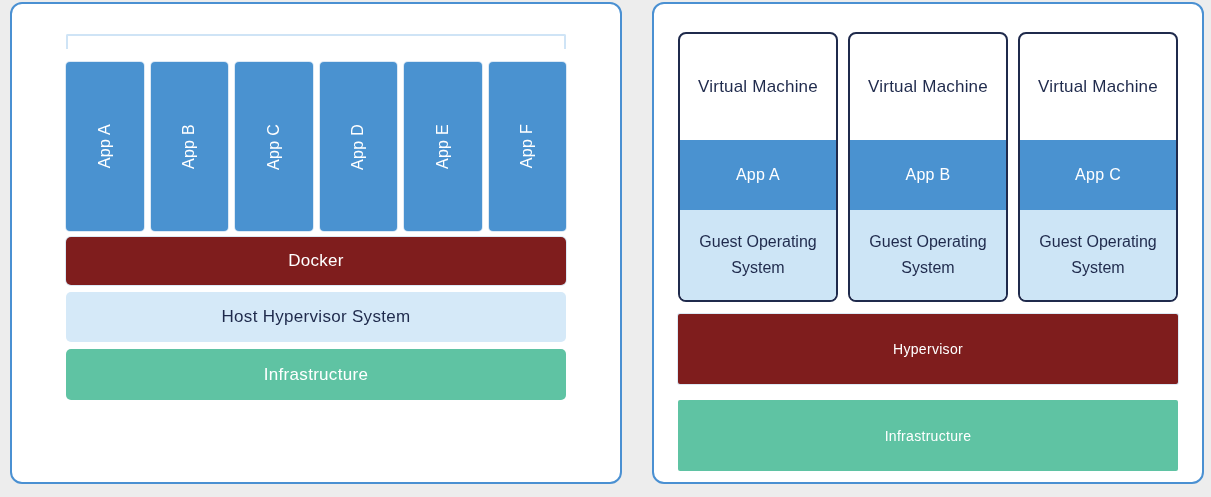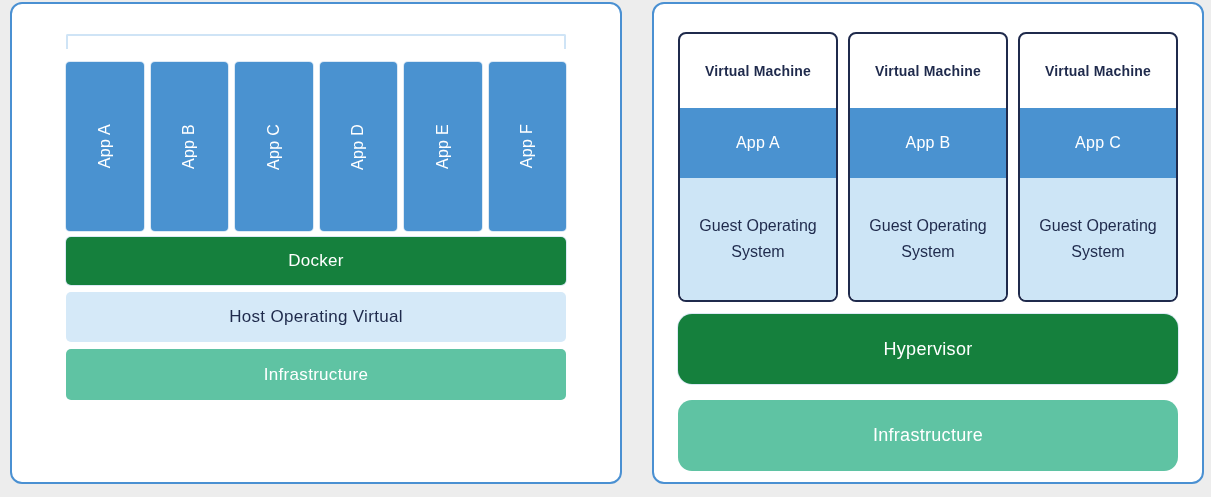--- a/index.html
+++ b/index.html
@@ -63,21 +63,21 @@
     margin:7px 54px 0;
     border-radius:5px;
     display:flex;
     align-items:center;
     justify-content:center;
     font-size:17px;
     letter-spacing:.3px;
     box-sizing:border-box;
   }
   .layer-bar.first{margin-top:6px;}
-  .bar-blue{background:#15803d;color:#ffffff;box-shadow:0 0 0 1px #dce9f5;}
+  .bar-blue{background:#7f1d1d;color:#ffffff;box-shadow:0 0 0 1px #dce9f5;}
   .bar-light{background:#d5e9f8;color:#1f2a4c;}
   .bar-green{background:#5fc3a3;color:#ffffff;}
   .h-docker{height:48px;}
   .h-hostos{height:50px;}
   .h-infra-l{height:51px;}
 
   
   .vm-row{
     margin:28px 24px 0;
     height:270px;
@@ -88,26 +88,26 @@
     flex:1;
     border:2px solid #1f2a4c;
     border-radius:8px;
     background:#ffffff;
     overflow:hidden;
     display:flex;
     flex-direction:column;
     box-sizing:border-box;
   }
   .vm-header{
-    height:74px;
-    display:flex;
-    align-items:center;
-    justify-content:center;
-    font-weight:bold;
-    font-size:14px;
+    height:106px;
+    display:flex;
+    align-items:center;
+    justify-content:center;
+    font-weight:normal;
+    font-size:17px;
     color:#1f2a4c;
     letter-spacing:.2px;
   }
   .vm-app{
     height:70px;
     background:#4a92d0;
     color:#ffffff;
     font-size:16px;
     display:flex;
     align-items:center;
@@ -121,25 +121,25 @@
     font-size:16px;
     line-height:26px;
     display:flex;
     align-items:center;
     justify-content:center;
     text-align:center;
     padding:0 0;
   }
   .r-layer{
     margin:12px 24px 16px;
-    border-radius:14px;
-    display:flex;
-    align-items:center;
-    justify-content:center;
-    font-size:18px;
+    border-radius:2px;
+    display:flex;
+    align-items:center;
+    justify-content:center;
+    font-size:14px;
     letter-spacing:.3px;
   }
   .h-hyper{height:70px;}
   .h-infra-r{height:71px;}
 </style>
 </head>
 <body>
 
 <div class="panel panel-left">
 
@@ -160,21 +160,21 @@
       </div>
     <div class="app-col">
         <span>App E</span>
       </div>
     <div class="app-col">
         <span>App F</span>
       </div>
   </div>
 
   <div class="layer-bar bar-blue h-docker first">Docker</div>
-  <div class="layer-bar bar-light h-hostos">Host Operating Virtual</div>
+  <div class="layer-bar bar-light h-hostos">Host Hypervisor System</div>
   <div class="layer-bar bar-green h-infra-l">Infrastructure</div>
 </div>
 
 <div class="panel panel-right">
   <div class="vm-row">
 
     <div class="vm-box">
       <div class="vm-header">Virtual Machine</div>
       <div class="vm-app">App A</div>
       <div class="vm-guest">Guest Operating System</div>

